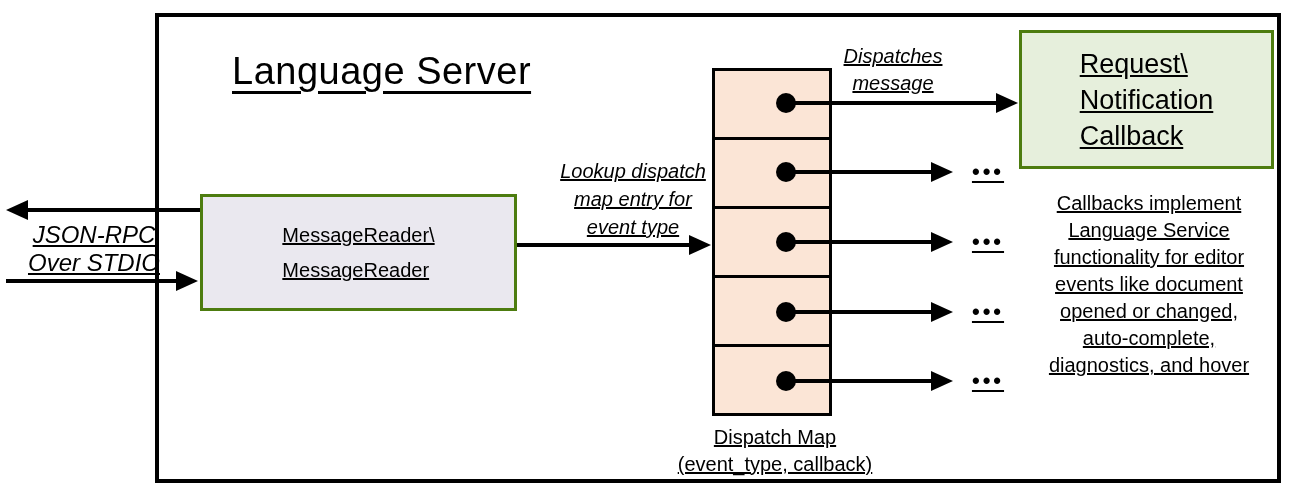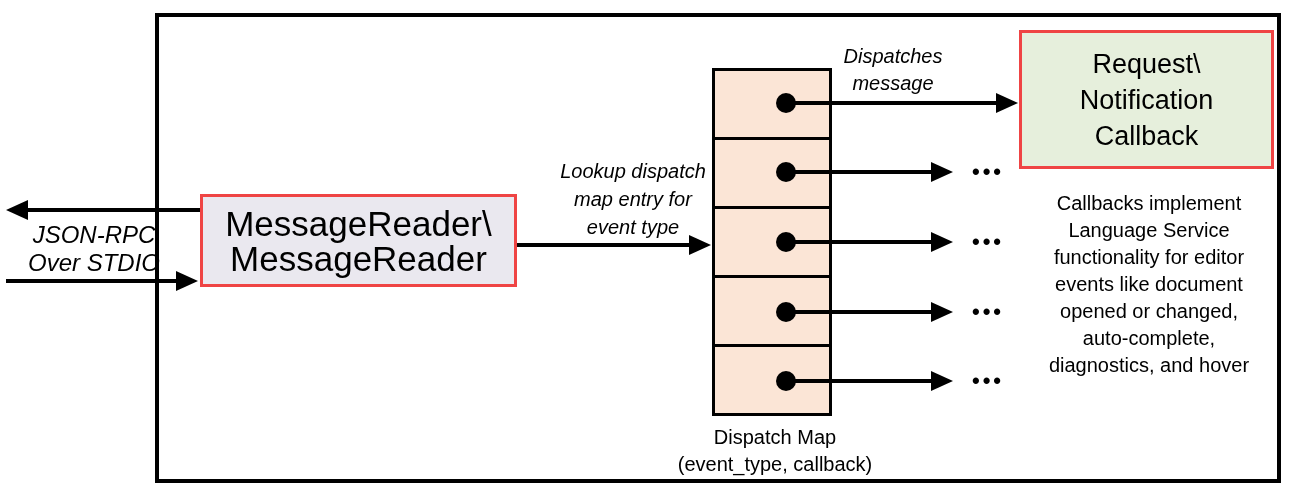--- a/index.html
+++ b/index.html
@@ -1,38 +1,38 @@
 <!DOCTYPE html>
 <html><head>
 <meta charset="utf-8">
 <style>
   html,body{margin:0;padding:0;background:#fff;}
   #canvas{
     position:relative;width:1291px;height:494px;background:#ffffff;
     font-family:"Liberation Sans", sans-serif;color:#000;overflow:hidden;
   }
-  .abs{position:absolute;}
+  .abs{position:absolute;text-decoration:underline;}
   .outer-box{
     left:155px;top:13px;width:1126px;height:470px;
     border:4px solid #000;box-sizing:border-box;background:#fff;z-index:1;
   }
   .title{
     left:232px;top:50px;z-index:10;
     font-size:38px;letter-spacing:0.5px;
     text-decoration:underline;text-decoration-thickness:3px;text-underline-offset:7px;
     white-space:pre-line;
   }
   .node-box{
-    border:3px solid #ef4444;box-sizing:border-box;z-index:2;
+    border:3px solid #4d7c0f;box-sizing:border-box;z-index:2;
     display:flex;align-items:center;justify-content:center;
-    text-align:center;
+    text-align:left;
   }
   .reader-box{
-    left:200px;top:194px;width:317px;height:93px;
-    background:#EAE8EF;font-size:35px;line-height:35px;
+    left:200px;top:194px;width:317px;height:117px;
+    background:#EAE8EF;font-size:20px;line-height:35px;
   }
   .callback-box{
     left:1019px;top:30px;width:255px;height:139px;
     background:#E6EFDC;font-size:27px;line-height:36px;
   }
   .dispatch-column{
     left:712px;top:68px;width:120px;height:348px;
     border:3px solid #000;box-sizing:border-box;background:#FBE5D6;
     display:flex;flex-direction:column;z-index:2;
   }
@@ -59,20 +59,21 @@
   #arrow-layer line{stroke:#000;stroke-width:4;}
   #arrow-layer polygon, #arrow-layer circle{fill:#000;stroke:none;}
 </style>
 </head>
 <body>
 
 <div id="canvas">
 
   <div class="abs outer-box"></div>
 
+  <div class="abs title">Language Server</div>
 
   <div class="abs node-box reader-box">
     <div>
       <span>MessageReader\</span><br>
       <span>MessageReader</span>
     </div>
   </div>
 
   <div class="abs note italic-note io-label">JSON-RPC
 Over STDIO</div>

